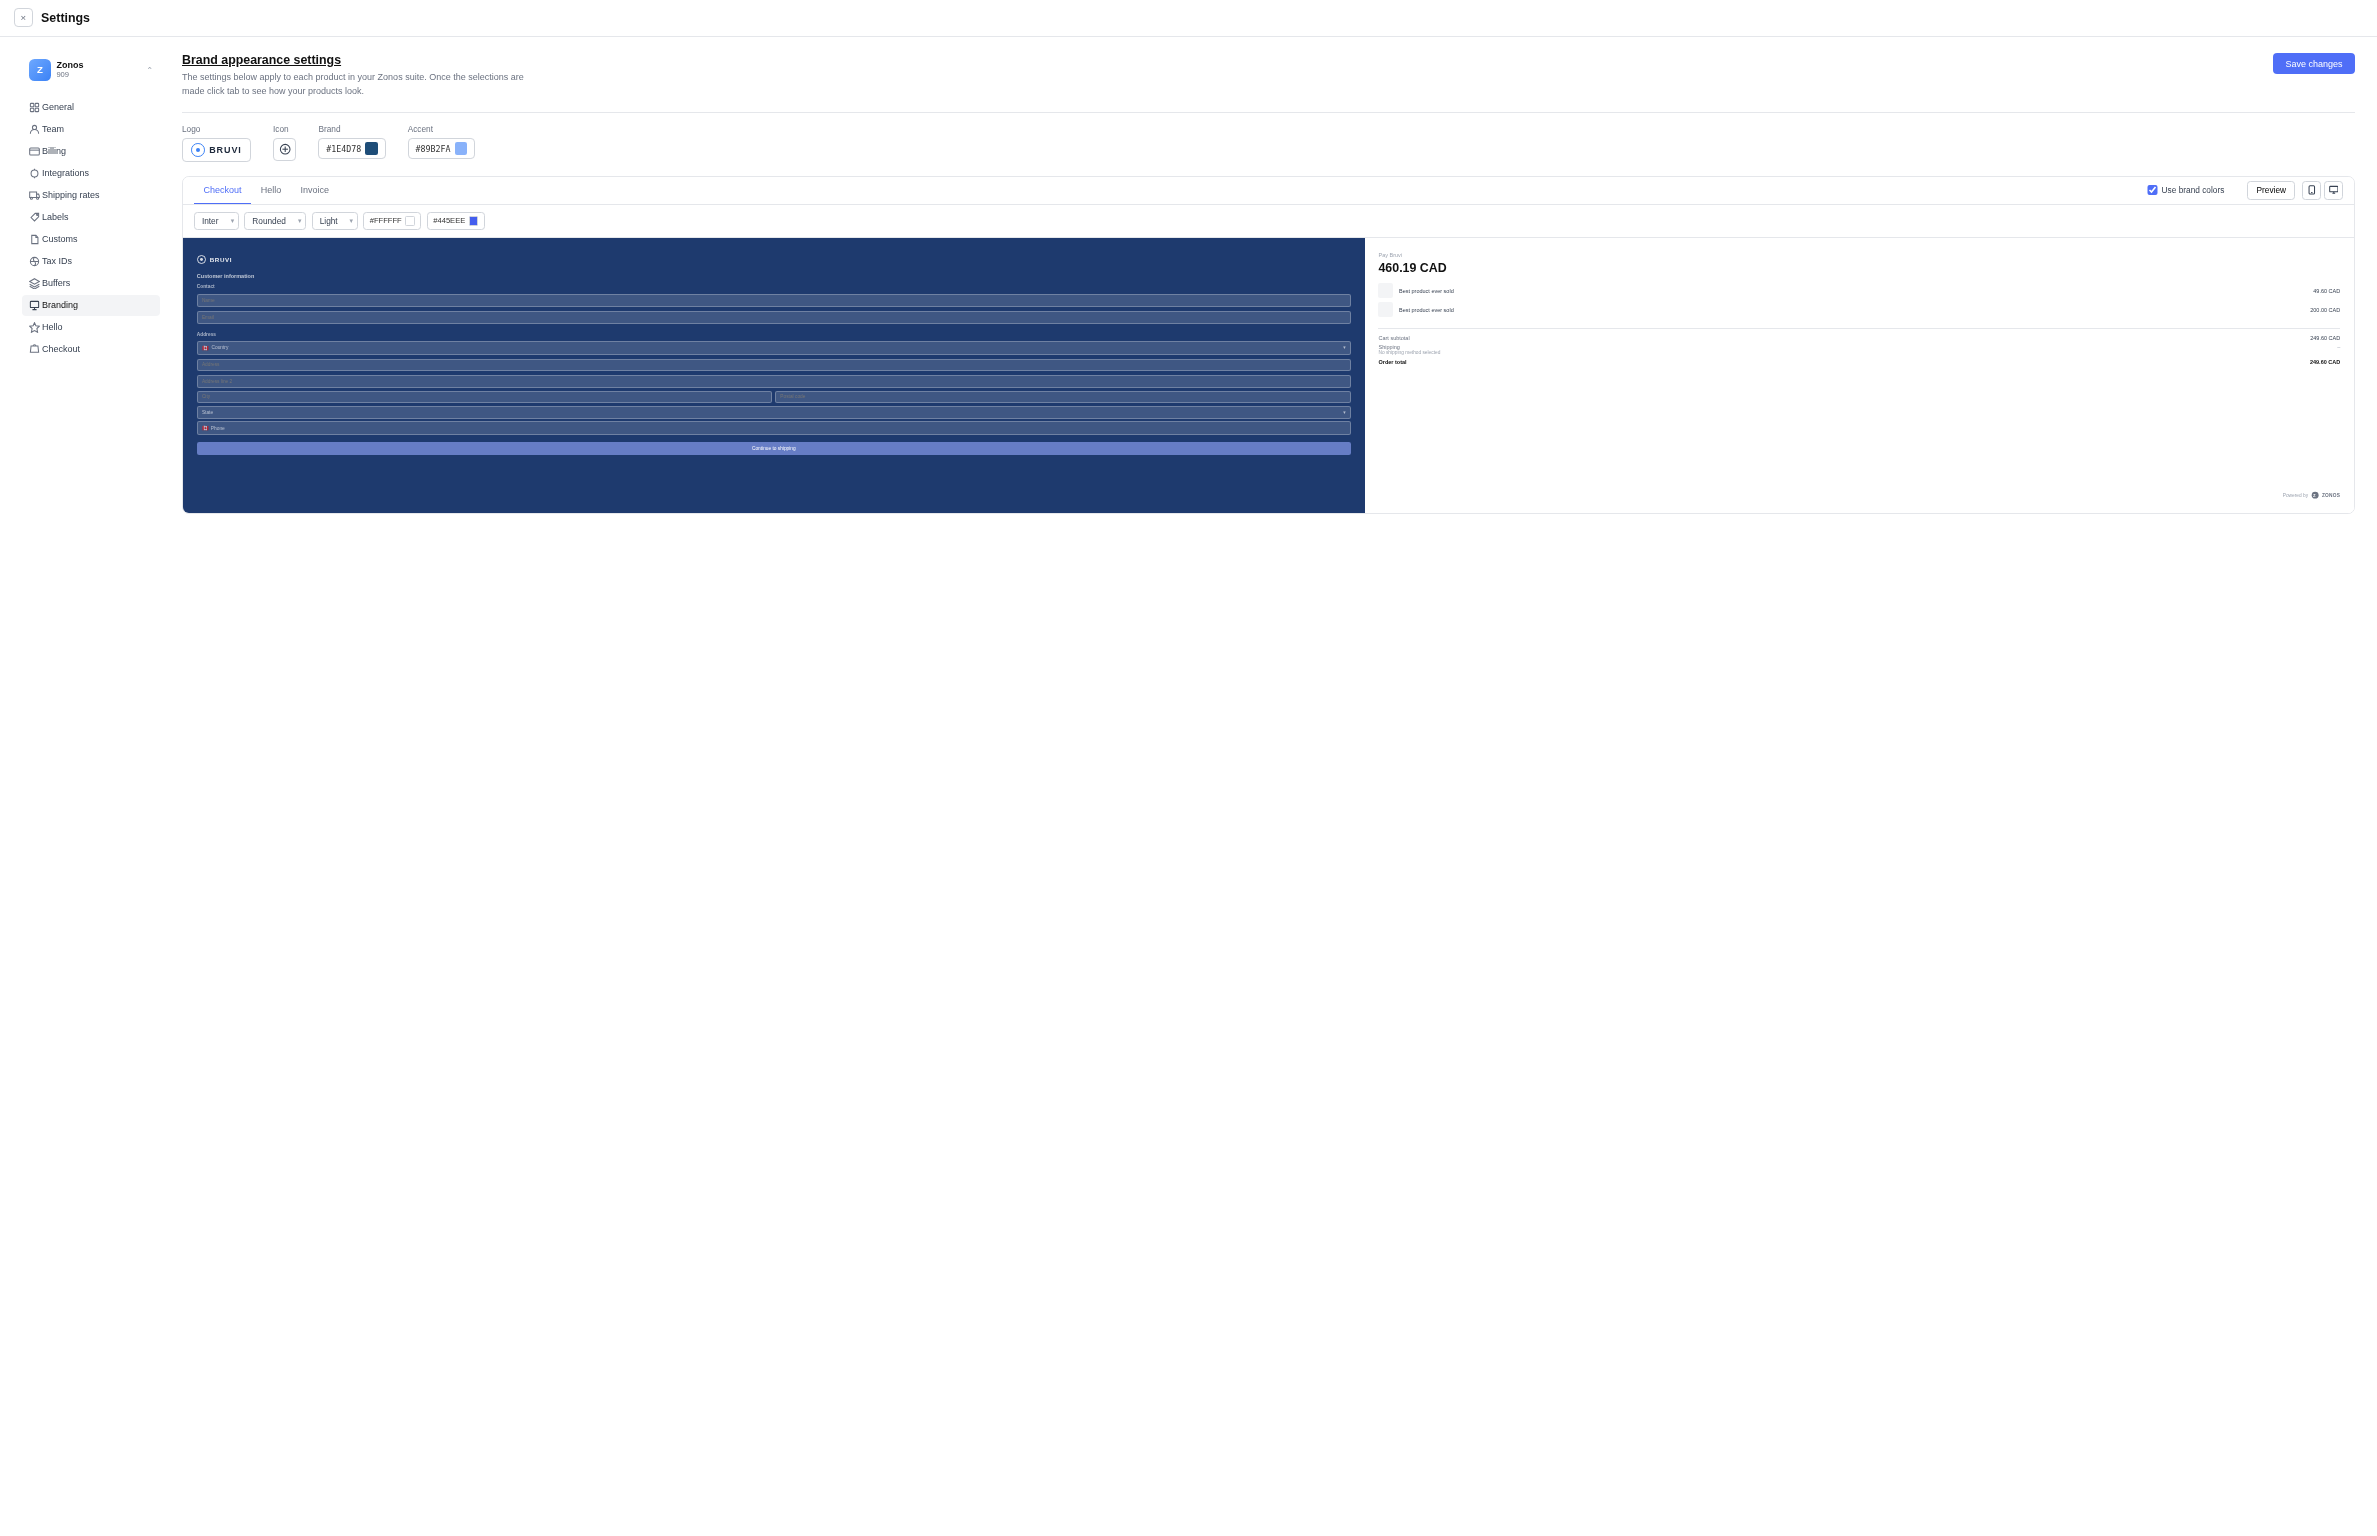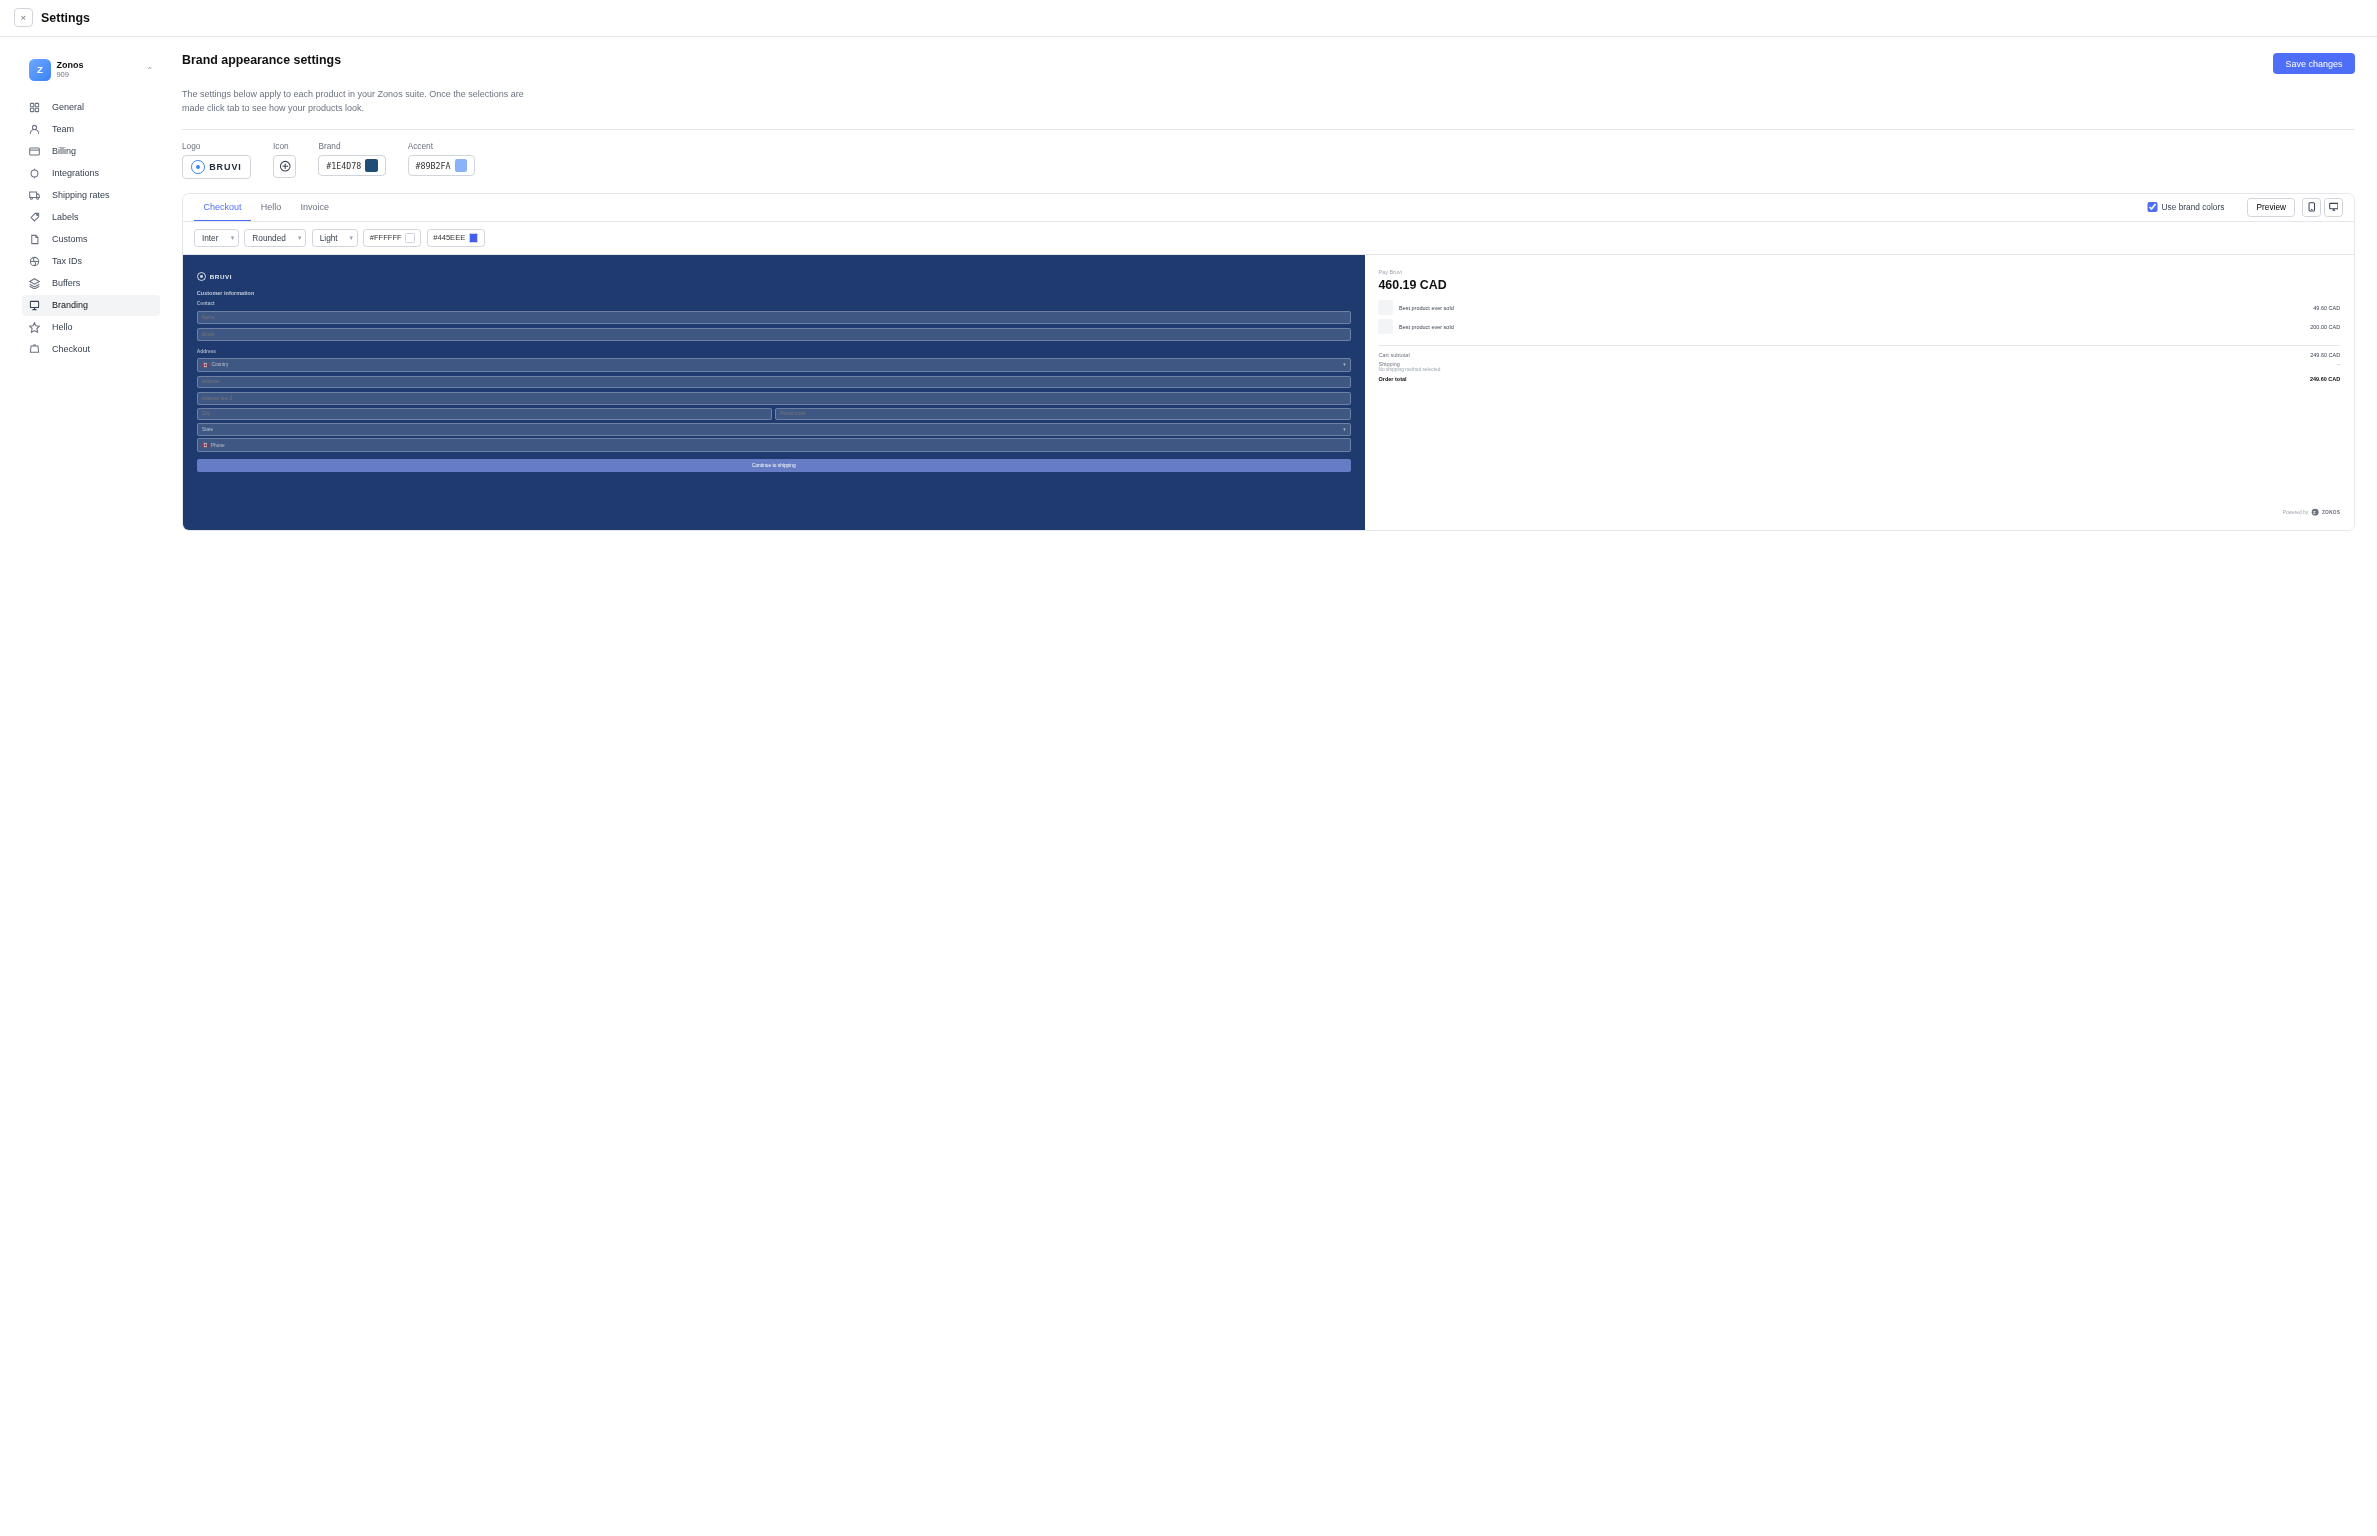--- a/index.html
+++ b/index.html
@@ -17,29 +17,29 @@
 
     
     .sidebar { width: 138px; flex-shrink: 0; }
     .account-section { display: flex; align-items: center; justify-content: space-between; padding: 5.5px 6.9px; border-radius: 5.5px; margin-bottom: 11px; cursor: pointer; }
     .account-avatar { width: 22px; height: 22px; border-radius: 5.5px; background: linear-gradient(135deg, #6ea8fe, #3b82f6); display: flex; align-items: center; justify-content: center; color: #fff; font-weight: 700; font-size: 9.6px; margin-right: 5.5px; flex-shrink: 0; }
     .account-info { flex: 1; }
     .account-name { font-weight: 600; font-size: 9px; color: #111; }
     .account-id { font-size: 7.6px; color: #6b7280; }
     .account-chevron { color: #9ca3af; font-size: 8.3px; }
 
-    .nav-item { display: flex; align-items: center; padding: 4.8px 6.9px; border-radius: 4.1px; cursor: pointer; color: #374151; font-size: 9px; gap: 12px; margin-bottom: 1.4px; }
+    .nav-item { display: flex; align-items: center; padding: 4.8px 6.9px; border-radius: 4.1px; cursor: pointer; color: #374151; font-size: 9px; gap: 2px; margin-bottom: 1.4px; }
     .nav-item.active { background: #f3f4f6; font-weight: 500; color: #111; }
     .nav-icon { width: 11px; height: 11px; display: inline-flex; align-items: center; justify-content: center; color: #6b7280; flex-shrink: 0; }
     .nav-item.active .nav-icon { color: #374151; }
 
     
     .content { flex: 1; }
     .content-header { display: flex; align-items: flex-start; justify-content: space-between; margin-bottom: 13.8px; }
-    .content-title { font-size: 12.4px; font-weight: 700; color: #111; margin-bottom: 21px; }
+    .content-title { font-size: 12.4px; font-weight: 700; color: #111; margin-bottom: 4px; text-decoration: underline; }
     .content-description { font-size: 9px; color: #6b7280; line-height: 1.5; max-width: 358px; }
     .save-btn { background: #4f6ef7; color: #fff; border: none; border-radius: 4.1px; padding: 5.5px 12.4px; font-size: 9px; font-weight: 500; cursor: pointer; white-space: nowrap; }
 
     .divider { border: none; border-top: 0.7px solid #e5e7eb; margin: 11px 0; }
 
     
     .brand-fields { display: flex; gap: 22px; margin-bottom: 13.8px; align-items: flex-start; }
     .field-group { display: flex; flex-direction: column; gap: 4.1px; justify-content: center; }
     .field-label { font-size: 8.3px; font-weight: 500; color: #6b7280; }
 

